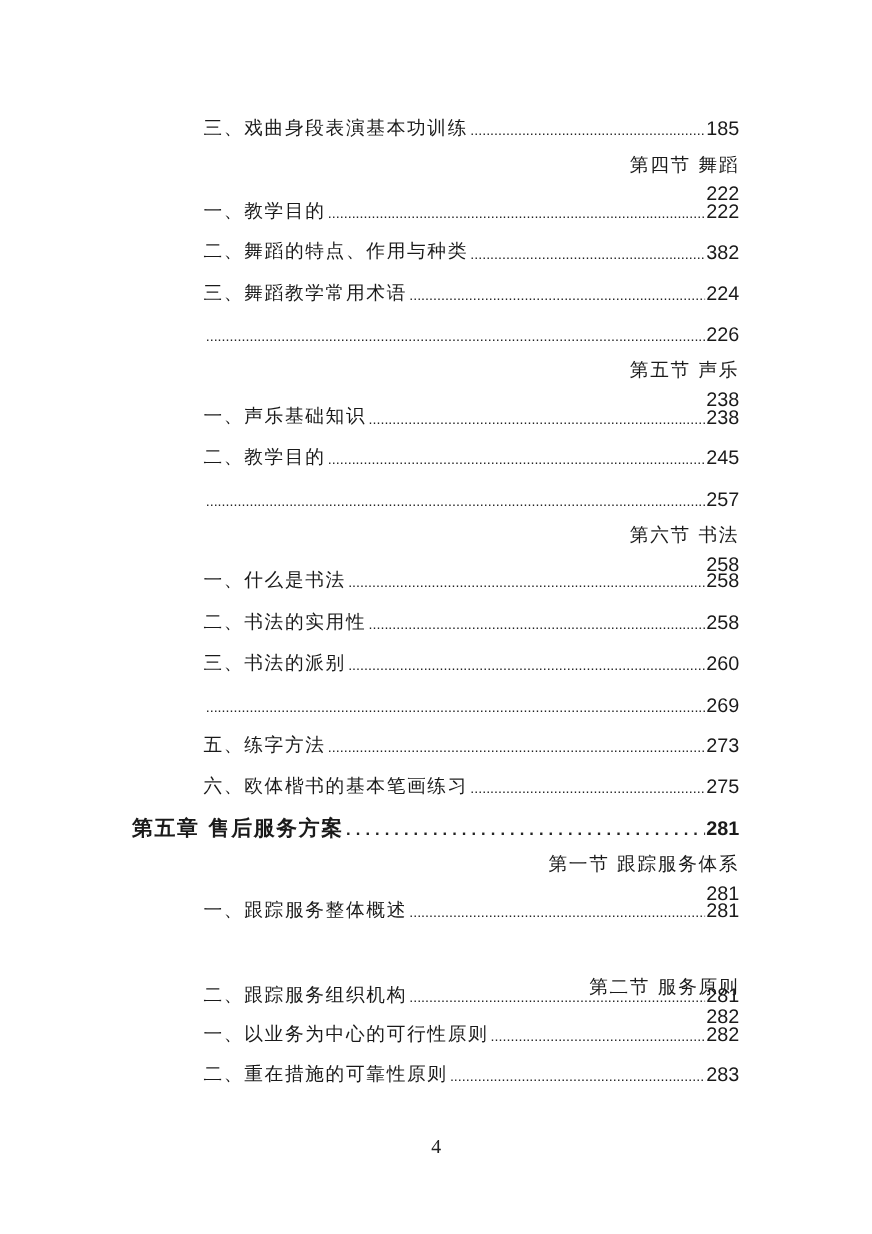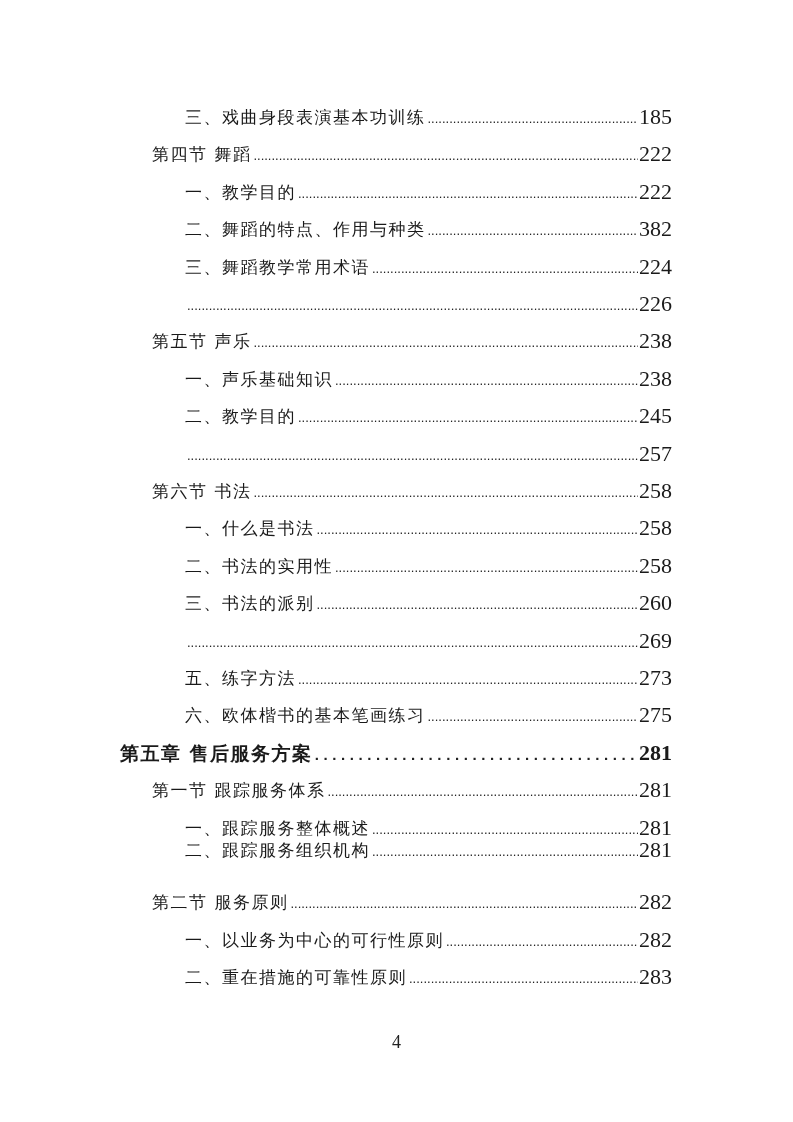--- a/index.html
+++ b/index.html
@@ -5,25 +5,25 @@
   html, body { margin: 0; padding: 0; background: #ffffff; }
   body { width: 793px; height: 1122px; position: relative; overflow: hidden;
          font-family: "DejaVu Sans", "Liberation Sans", sans-serif; color: #1a1a1a; }
   .toc { position: absolute; left: 0; top: 100px; width: 793px; }
   .row { position: absolute; right: 121px; height: 30px; display: flex; align-items: flex-end;
          font-size: 17px; line-height: 26px; white-space: nowrap; }
   .row .label { flex: 0 0 auto; letter-spacing: 1.5px; }
   .row .leader { flex: 1 1 auto; overflow: hidden; margin: 0 1px 0 2px; height: 26px;
                  font-family: "Liberation Sans", sans-serif; font-size: 13px; line-height: 30px; letter-spacing: 0px; color:#222; }
   .row .leader::before { content: "........................................................................................................................................................................................................"; }
-  .row .page { flex: 0 0 auto; font-family: Liberation Serif, serif; font-size: 22px; }
+  .row .page { flex: 0 0 auto; font-family: Liberation Sans, sans-serif; font-size: 18px; }
   .row.l1 { left: 120px; font-weight: bold; font-size: 19px; }
   .row.l1 .leader { font-weight: bold; font-size: 15px; letter-spacing: 4.6px; }
   .row.l1 .leader::before { content: "................................................................................................"; }
-  .row.l2 { left: 152px; }
+  .row.l2 { left: 152px; flex-direction: column; }
   .row.l3 { left: 185px; justify-content: flex-end; }
   .pagenum { position: absolute; top: 1032px; left: 0; width: 793px; text-align: center;
              font-family: "Liberation Serif", serif; font-size: 18px; color: #222; }
 </style>
 </head>
 <body>
 
 <div class="toc">
   <div class="row l3" style="top:0px">
       <span class="label">三、戏曲身段表演基本功训练</span>
@@ -115,21 +115,21 @@
   <div class="row l2" style="top:673.2px">
       <span class="label">第一节  跟踪服务体系</span>
       <span class="leader"></span>
       <span class="page">281</span>
     </div>
   <div class="row l3" style="top:710.6px">
       <span class="label">一、跟踪服务整体概述</span>
       <span class="leader"></span>
       <span class="page">281</span>
     </div>
-  <div class="row l3" style="top:733px">
+  <div class="row l3" style="top:788px">
       <span class="label">二、跟踪服务组织机构</span>
       <span class="leader"></span>
       <span class="page">281</span>
     </div>
   <div class="row l2" style="top:785.4px">
       <span class="label">第二节  服务原则</span>
       <span class="leader"></span>
       <span class="page">282</span>
     </div>
   <div class="row l3" style="top:822.8px">

